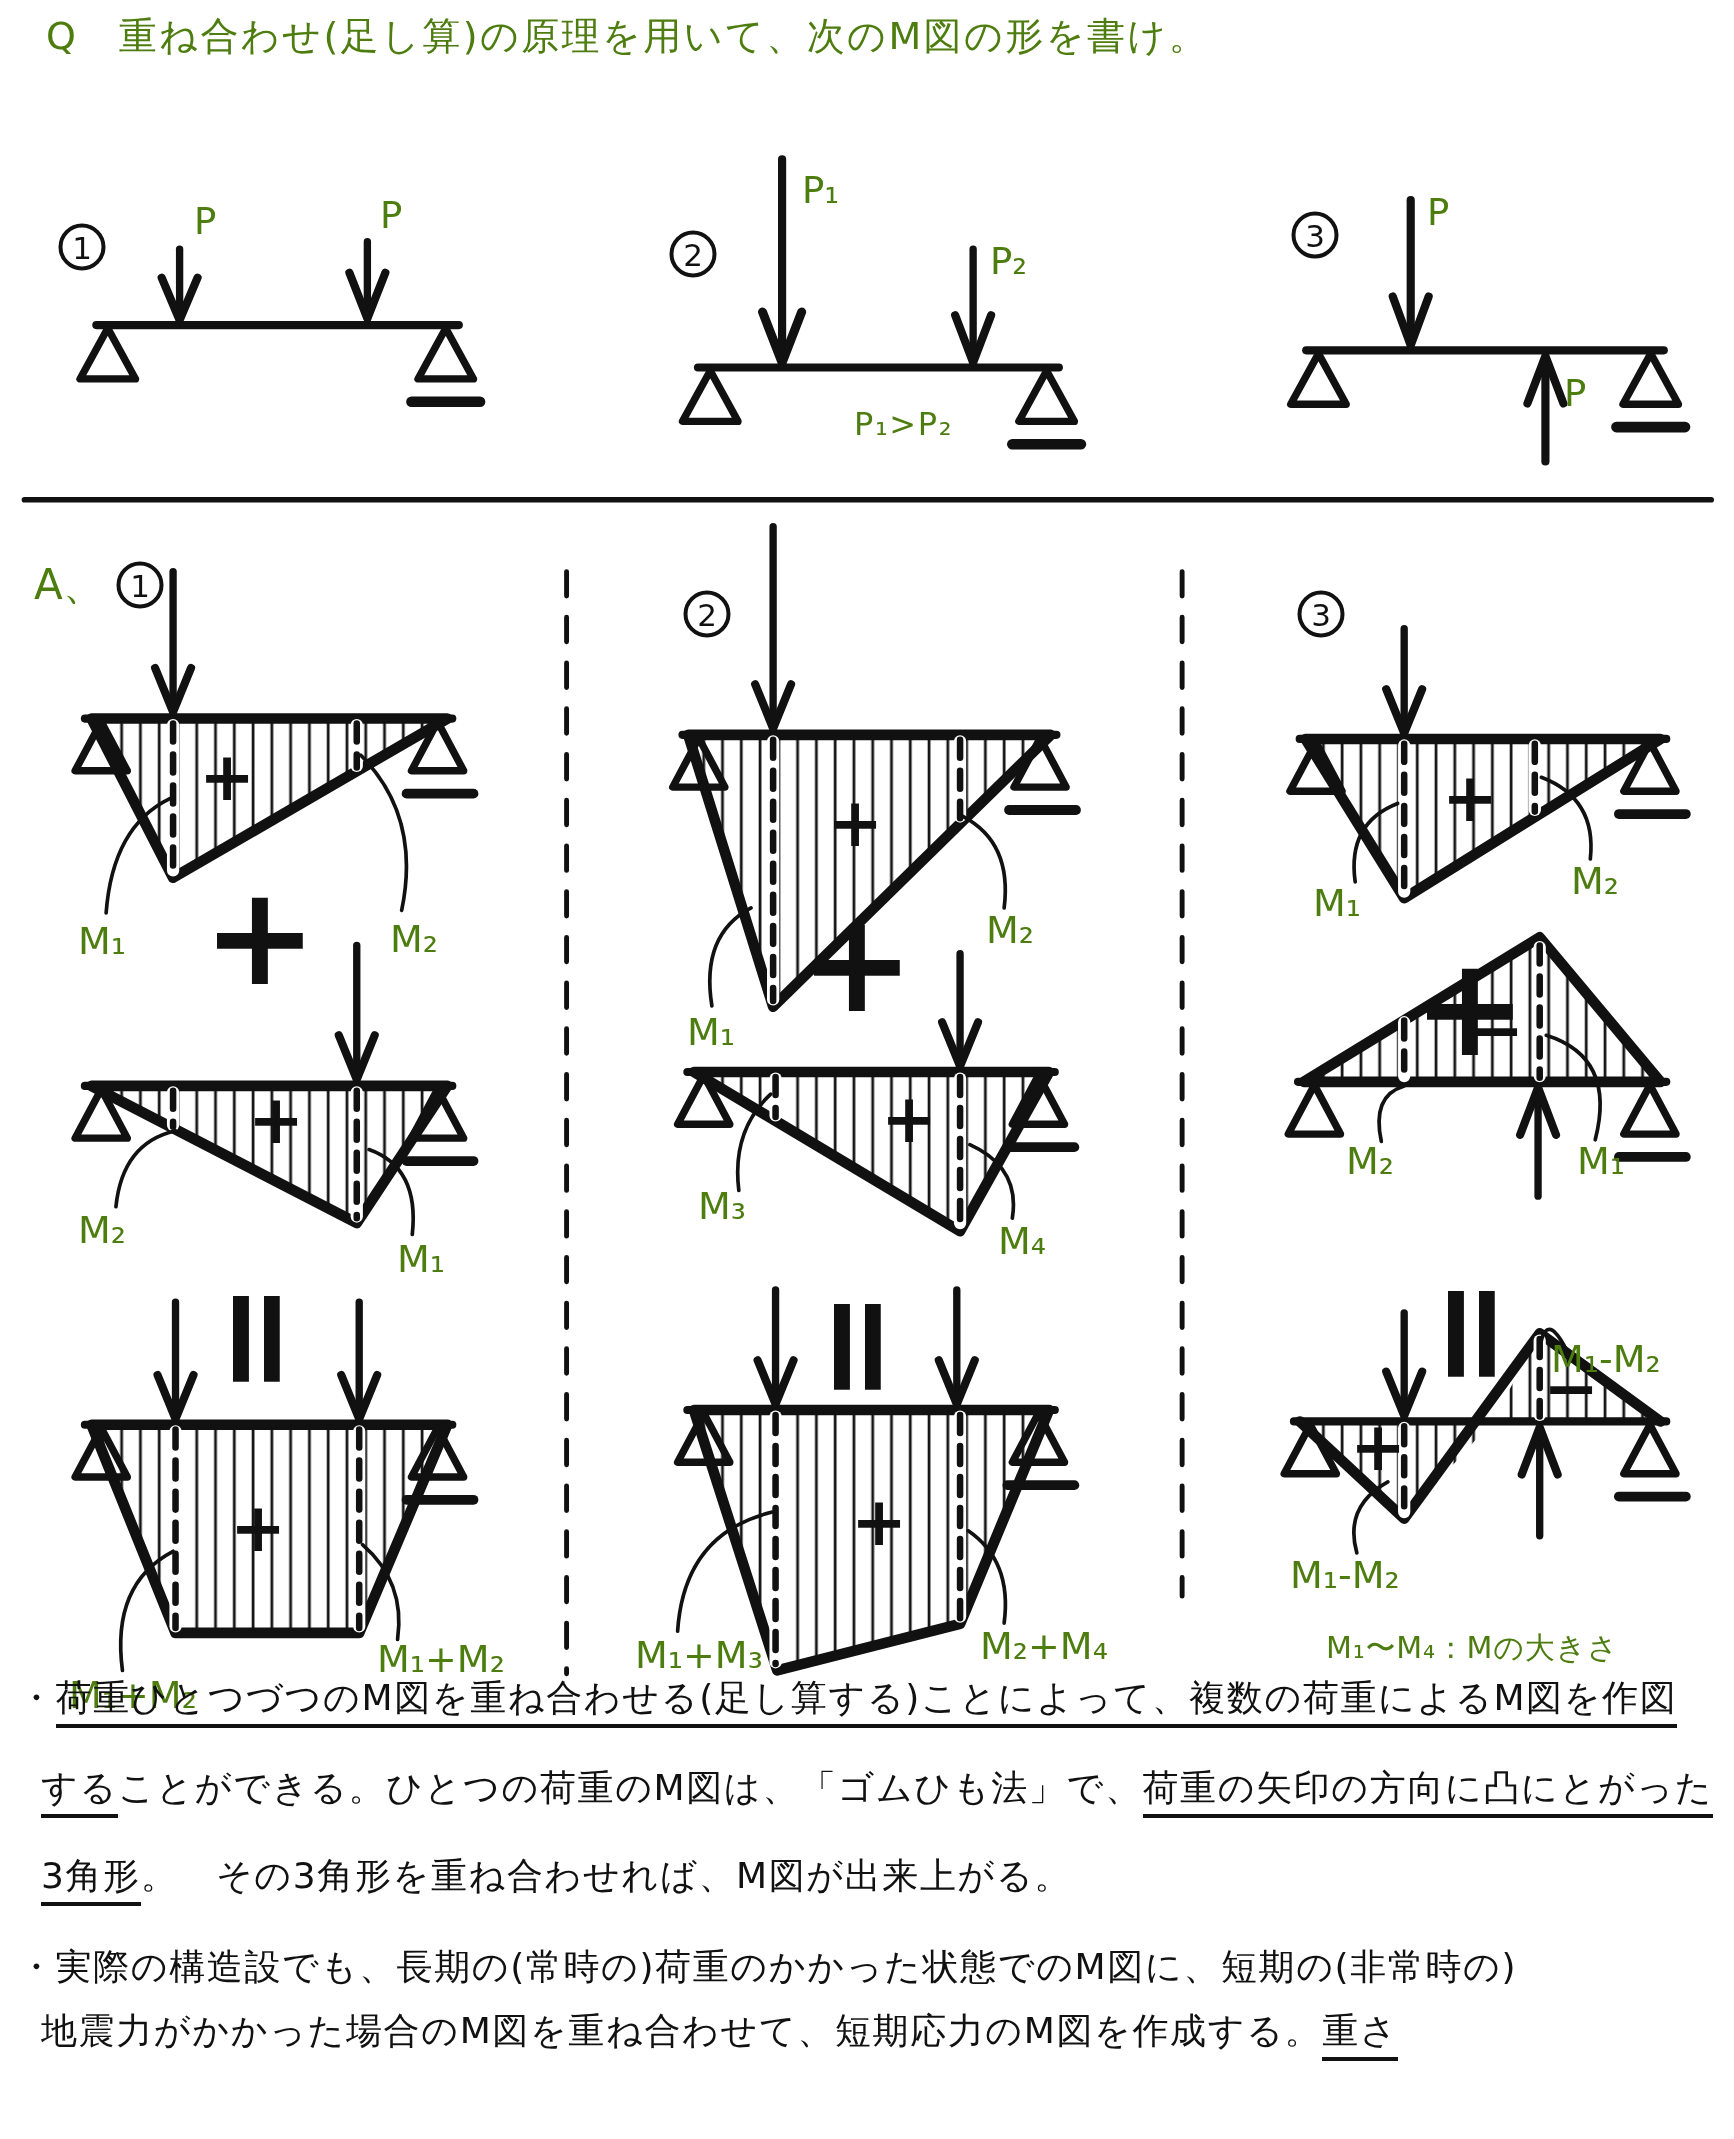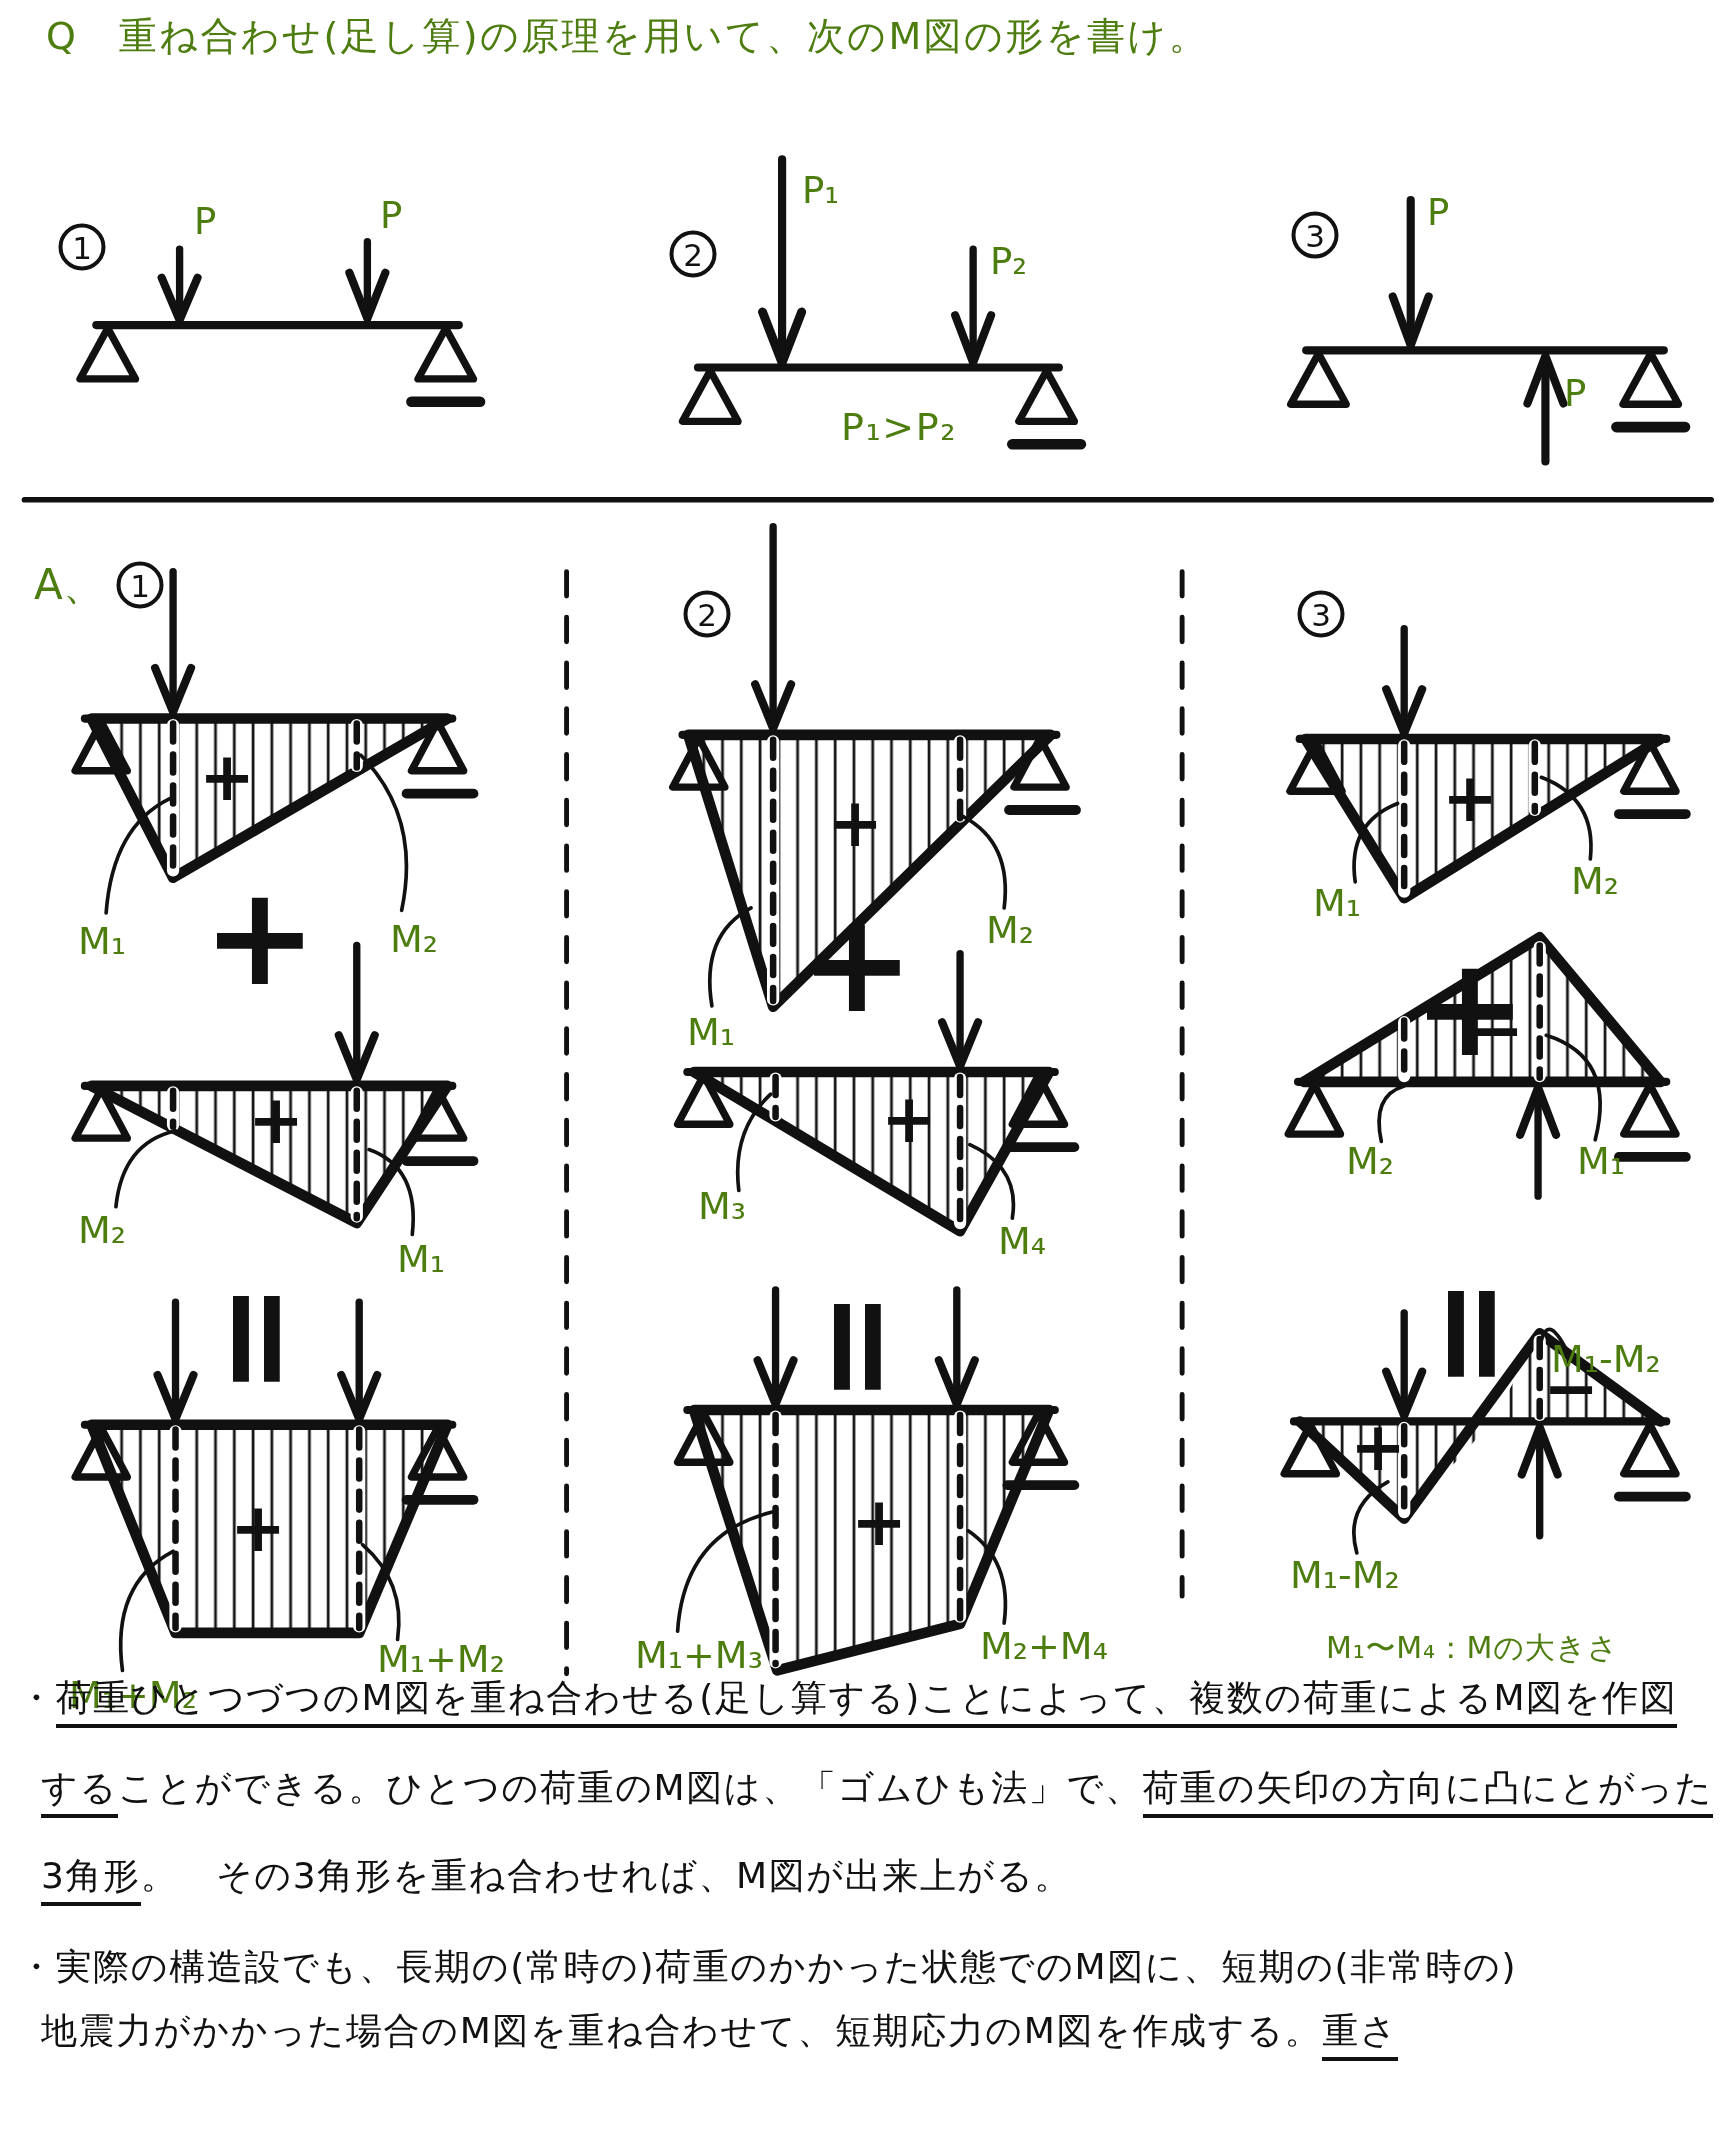--- a/index.html
+++ b/index.html
@@ -3,21 +3,21 @@
 <meta charset="utf-8">
 <style>
   html,body{margin:0;padding:0;background:#fff;}
   #page{position:relative;width:1734px;height:2140px;background:#ffffff;
         font-family:"DejaVu Sans",sans-serif;color:#111;overflow:hidden;}
   #strokes{position:absolute;left:0;top:0;}
   .t{position:absolute;white-space:nowrap;color:#4d7c0f;line-height:1.1;}
   .title{font-size:38px;letter-spacing:2.4px;}
   .plabel{font-size:37px;}
   .mlabel{font-size:38px;}
-  .note-ineq{font-size:38px;letter-spacing:1.6px;}
+  .note-ineq{font-size:32px;letter-spacing:1.6px;margin-left:13px;}
   .alabel{font-size:42px;}
   .legend{font-size:30px;letter-spacing:0.8px;}
   .circ{position:absolute;border:4.9px solid #111;border-radius:50%;
         width:47px;height:47px;box-sizing:border-box;
         display:flex;align-items:center;justify-content:center;
         font-size:31px;transform:translate(-50%,-50%);background:transparent;}
   .op{position:absolute;transform:translate(-50%,-50%);font-size:137px;
       font-weight:700;line-height:1;}
   .op.eq{transform:translate(-50%,-50%) rotate(90deg);}
   .sign{position:absolute;transform:translate(-50%,-50%);font-size:67px;

